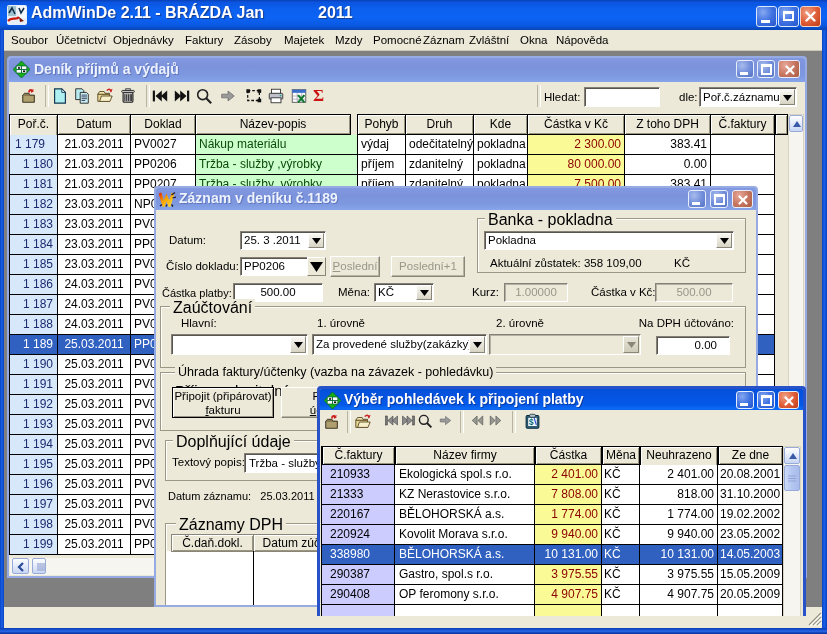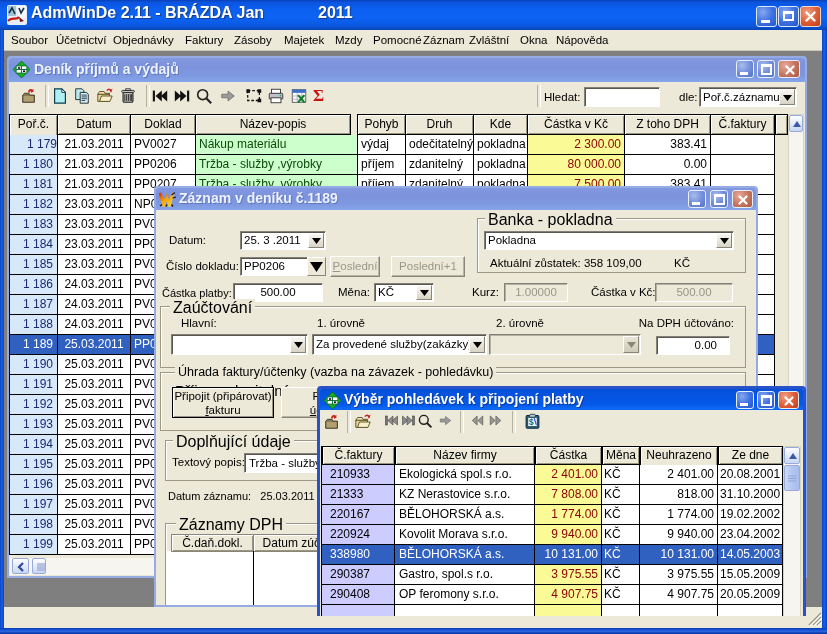--- a/index.html
+++ b/index.html
@@ -189,21 +189,21 @@
 <div class="hdr" style="left:49px;top:56px;width:74px;height:21px;line-height:19px;margin-left:-1px;">Datum</div>
 <div class="hdr" style="left:122px;top:56px;width:66px;height:21px;line-height:19px;margin-left:-1px;">Doklad</div>
 <div class="hdr" style="left:187px;top:56px;width:156px;height:21px;line-height:19px;margin-left:-1px;">Název-popis</div>
 <div class="hdr" style="left:349px;top:56px;width:49px;height:21px;line-height:19px;margin-left:-1px;">Pohyb</div>
 <div class="hdr" style="left:397px;top:56px;width:69px;height:21px;line-height:19px;margin-left:-1px;">Druh</div>
 <div class="hdr" style="left:465px;top:56px;width:55px;height:21px;line-height:19px;margin-left:-1px;">Kde</div>
 <div class="hdr" style="left:519px;top:56px;width:98px;height:21px;line-height:19px;margin-left:-1px;">Částka v Kč</div>
 <div class="hdr" style="left:616px;top:56px;width:87px;height:21px;line-height:19px;margin-left:-1px;">Z toho DPH</div>
 <div class="hdr" style="left:702px;top:56px;width:65px;height:21px;line-height:19px;margin-left:-1px;">Č.faktury</div>
 <div class="hdr" style="left:766px;top:56px;width:13px;height:21px;"></div>
-<div class="cell" style="left:1px;top:77px;width:48px;height:20px;line-height:19px;background:#D8E8FB;color:#1a2a6e;text-align:right;padding-right:0;">1 179</div>
+<div class="cell" style="left:1px;top:77px;width:48px;height:20px;line-height:19px;background:#D8E8FB;color:#1a2a6e;text-align:right;padding-right:12px;">1 179</div>
 <div class="cell" style="left:49px;top:77px;width:73px;height:20px;line-height:19px;background:#fff;color:#000;text-align:center;">21.03.2011</div>
 <div class="cell" style="left:122px;top:77px;width:65px;height:20px;line-height:19px;background:#fff;color:#000;padding-left:3px;">PV0027</div>
 <div class="cell" style="left:187px;top:77px;width:162px;height:20px;line-height:19px;background:#CCFFCC;color:#0a4a0a;padding-left:3px;">Nákup materiálu</div>
 <div class="cell" style="left:349px;top:77px;width:48px;height:20px;line-height:19px;background:#fff;color:#000;padding-left:3px;">výdaj</div>
 <div class="cell" style="left:397px;top:77px;width:68px;height:20px;line-height:19px;background:#fff;color:#000;padding-left:3px;">odečitatelný</div>
 <div class="cell" style="left:465px;top:77px;width:54px;height:20px;line-height:19px;background:#fff;color:#000;padding-left:3px;">pokladna</div>
 <div class="cell" style="left:519px;top:77px;width:97px;height:20px;line-height:19px;background:#FAFA96;color:#8B0000;text-align:right;padding-right:3px;">2 300.00</div>
 <div class="cell" style="left:616px;top:77px;width:86px;height:20px;line-height:19px;background:#fff;color:#000;text-align:right;padding-right:3px;">383.41</div>
 <div class="cell" style="left:702px;top:77px;width:64px;height:20px;line-height:19px;background:#fff;"></div>
 <div class="cell" style="left:1px;top:97px;width:48px;height:20px;line-height:19px;background:#D8E8FB;color:#1a2a6e;text-align:right;padding-right:4px;">1 180</div>
@@ -668,21 +668,21 @@
 <div class="cell" style="left:75px;top:116px;width:140px;height:20px;line-height:19px;background:#fff;padding-left:4px;">BĚLOHORSKÁ a.s.</div>
 <div class="cell" style="left:215px;top:116px;width:67px;height:20px;line-height:19px;background:#FAFA96;color:#8B0000;text-align:right;padding-right:3px;">1 774.00</div>
 <div class="cell" style="left:282px;top:116px;width:38px;height:20px;line-height:19px;background:#fff;padding-left:2px;">KČ</div>
 <div class="cell" style="left:320px;top:116px;width:78px;height:20px;line-height:19px;background:#fff;text-align:right;padding-right:3px;">1 774.00</div>
 <div class="cell" style="left:398px;top:116px;width:65px;height:20px;line-height:19px;background:#fff;padding-left:2px;">19.02.2002</div>
 <div class="cell" style="left:2px;top:136px;width:73px;height:20px;line-height:19px;background:#CCCCFF;padding-left:8px;">220924</div>
 <div class="cell" style="left:75px;top:136px;width:140px;height:20px;line-height:19px;background:#fff;padding-left:4px;">Kovolit Morava s.r.o.</div>
 <div class="cell" style="left:215px;top:136px;width:67px;height:20px;line-height:19px;background:#FAFA96;color:#8B0000;text-align:right;padding-right:3px;">9 940.00</div>
 <div class="cell" style="left:282px;top:136px;width:38px;height:20px;line-height:19px;background:#fff;padding-left:2px;">KČ</div>
 <div class="cell" style="left:320px;top:136px;width:78px;height:20px;line-height:19px;background:#fff;text-align:right;padding-right:3px;">9 940.00</div>
-<div class="cell" style="left:398px;top:136px;width:65px;height:20px;line-height:19px;background:#fff;padding-left:2px;">23.04.2002</div>
+<div class="cell" style="left:398px;top:136px;width:65px;height:20px;line-height:19px;background:#fff;padding-left:2px;">23.05.2002</div>
 <div class="cell" style="left:2px;top:156px;width:73px;height:20px;line-height:19px;background:#3060C0;padding-left:8px;color:#fff;">338980</div>
 <div class="cell" style="left:75px;top:156px;width:140px;height:20px;line-height:19px;background:#3060C0;padding-left:4px;color:#fff;">BĚLOHORSKÁ a.s.</div>
 <div class="cell" style="left:215px;top:156px;width:67px;height:20px;line-height:19px;background:#3060C0;color:#8B0000;text-align:right;padding-right:3px;color:#fff;">10 131.00</div>
 <div class="cell" style="left:282px;top:156px;width:38px;height:20px;line-height:19px;background:#3060C0;padding-left:2px;color:#fff;">KČ</div>
 <div class="cell" style="left:320px;top:156px;width:78px;height:20px;line-height:19px;background:#3060C0;text-align:right;padding-right:3px;color:#fff;">10 131.00</div>
 <div class="cell" style="left:398px;top:156px;width:65px;height:20px;line-height:19px;background:#3060C0;padding-left:2px;color:#fff;">14.05.2003</div>
 <div class="cell" style="left:2px;top:176px;width:73px;height:20px;line-height:19px;background:#CCCCFF;padding-left:8px;">290387</div>
 <div class="cell" style="left:75px;top:176px;width:140px;height:20px;line-height:19px;background:#fff;padding-left:4px;">Gastro, spol.s r.o.</div>
 <div class="cell" style="left:215px;top:176px;width:67px;height:20px;line-height:19px;background:#FAFA96;color:#8B0000;text-align:right;padding-right:3px;">3 975.55</div>
 <div class="cell" style="left:282px;top:176px;width:38px;height:20px;line-height:19px;background:#fff;padding-left:2px;">KČ</div>

